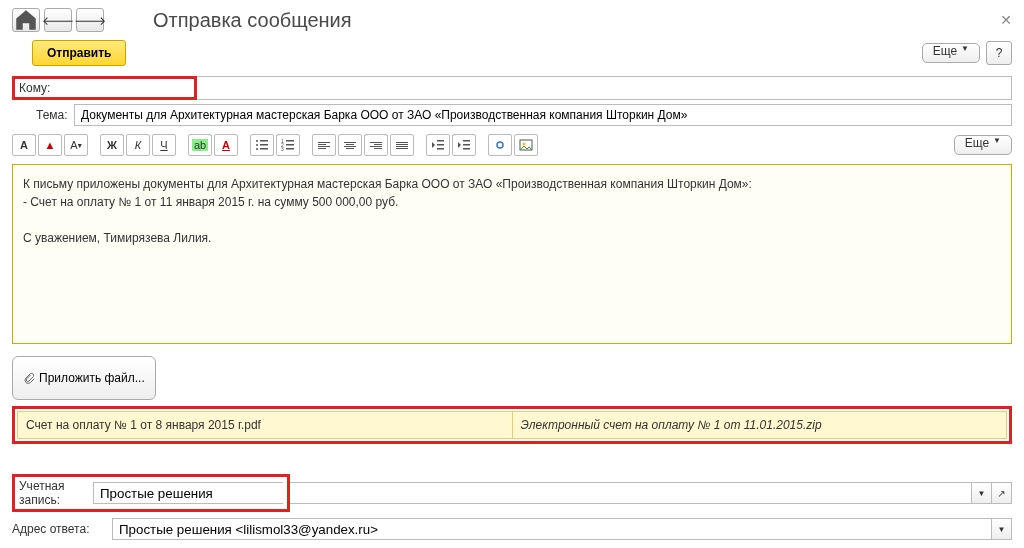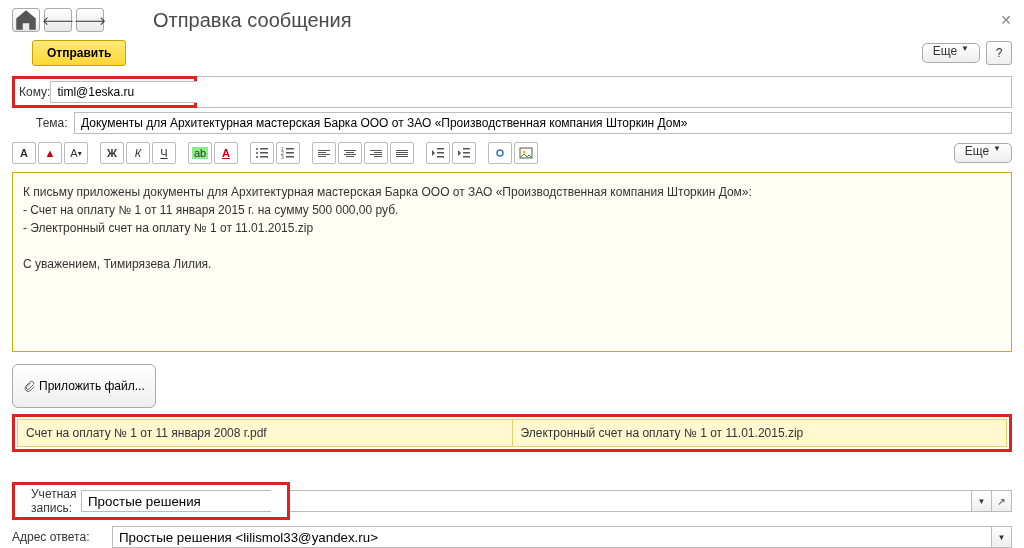--- a/index.html
+++ b/index.html
@@ -162,26 +162,26 @@
     display: flex;
     background: #fff8d0;
     border: 1px solid #e5ce70;
   }
   .attach-cell {
     flex: 1;
     padding: 6px 8px;
     font-size: 12px;
     border-right: 1px solid #e5ce70;
   }
-  .attach-cell:last-child { border-right: none; }
+  .attach-cell:last-child { border-right: none; font-style: italic; }
   .account-wrap { display: flex; align-items: center; margin-bottom: 6px; }
   .acct-label { width: 100px; }
   .account-red {
     border: 3px solid #d22;
-    padding: 2px 16px;
+    padding: 2px 4px;
     display: flex;
     align-items: center;
     width: 278px;
   }
   .acct-input {
     flex: 1;
     border: 1px solid #bbb;
     height: 22px;
     padding: 0 6px;
   }
@@ -235,21 +235,20 @@
     <span>Еще</span>
     <span class="chev">▼</span>
   </div>
   <div class="help-btn">?</div>
 </div>
 
 
 <div style="display:flex;align-items:stretch;margin-bottom:4px;">
   <div class="red-box" style="width:185px;">
     <span class="field-label">Кому:</span>
-    <input class="field-input" style="border-right: none;" value="timl@1eska.ru">
   </div>
   <input class="field-input" style="border-left: none; flex: 1 1 0%; height: auto;">
 </div>
 
 
 <div class="field-row">
   <span class="field-label">Тема:</span>
   <input class="field-input" value="Документы для Архитектурная мастерская Барка ООО от ЗАО «Производственная компания Шторкин Дом»" style="">
 </div>
 
@@ -364,37 +363,36 @@
   <div style="margin-left:auto" class="more-btn">
     <span>Еще</span>
     <span class="chev">▼</span>
   </div>
 </div>
 
 
 <div class="editor">
   <div>К письму приложены документы для Архитектурная мастерская Барка ООО от ЗАО «Производственная компания Шторкин Дом»:</div>
   <div>- Счет на оплату № 1 от 11 января 2015 г. на сумму 500 000,00 руб.</div>
-  <div>- Электронный счет на оплату № 1 от 11.01.2015.zip</div>
   <br>
   <div>С уважением, Тимирязева Лилия.</div>
 </div>
 
 
 <button class="attach-btn">
   <svg width="12" height="12" viewBox="0 0 16 16">
       <path d="M10 4l-5 5a2 2 0 003 3l6-6a3 3 0 00-4-4l-6 6a4 4 0 006 6l5-5" stroke="#666" fill="none" stroke-width="1.3"></path>
     </svg>
   <span>Приложить файл...</span>
 </button>
 
 
 <div class="attachments">
   <div class="attach-row">
-    <div class="attach-cell">Счет на оплату № 1 от 11 января 2008 г.pdf</div>
+    <div class="attach-cell">Счет на оплату № 1 от 8 января 2015 г.pdf</div>
     <div class="attach-cell">Электронный счет на оплату № 1 от 11.01.2015.zip</div>
   </div>
 </div>
 
 
 <div class="account-wrap">
   <div class="account-red">
     <span class="acct-label">Учетная запись:</span>
     <input class="acct-input" style="border-right: none;" value="Простые решения">
   </div>

